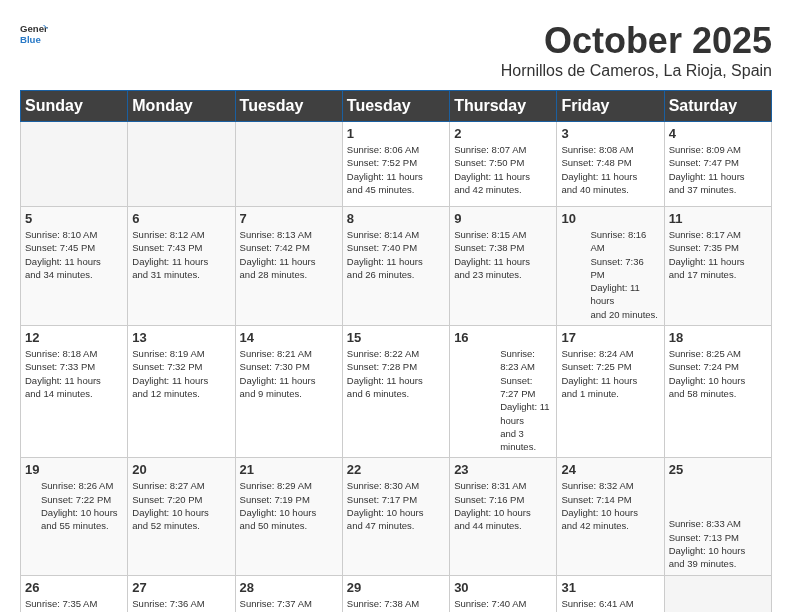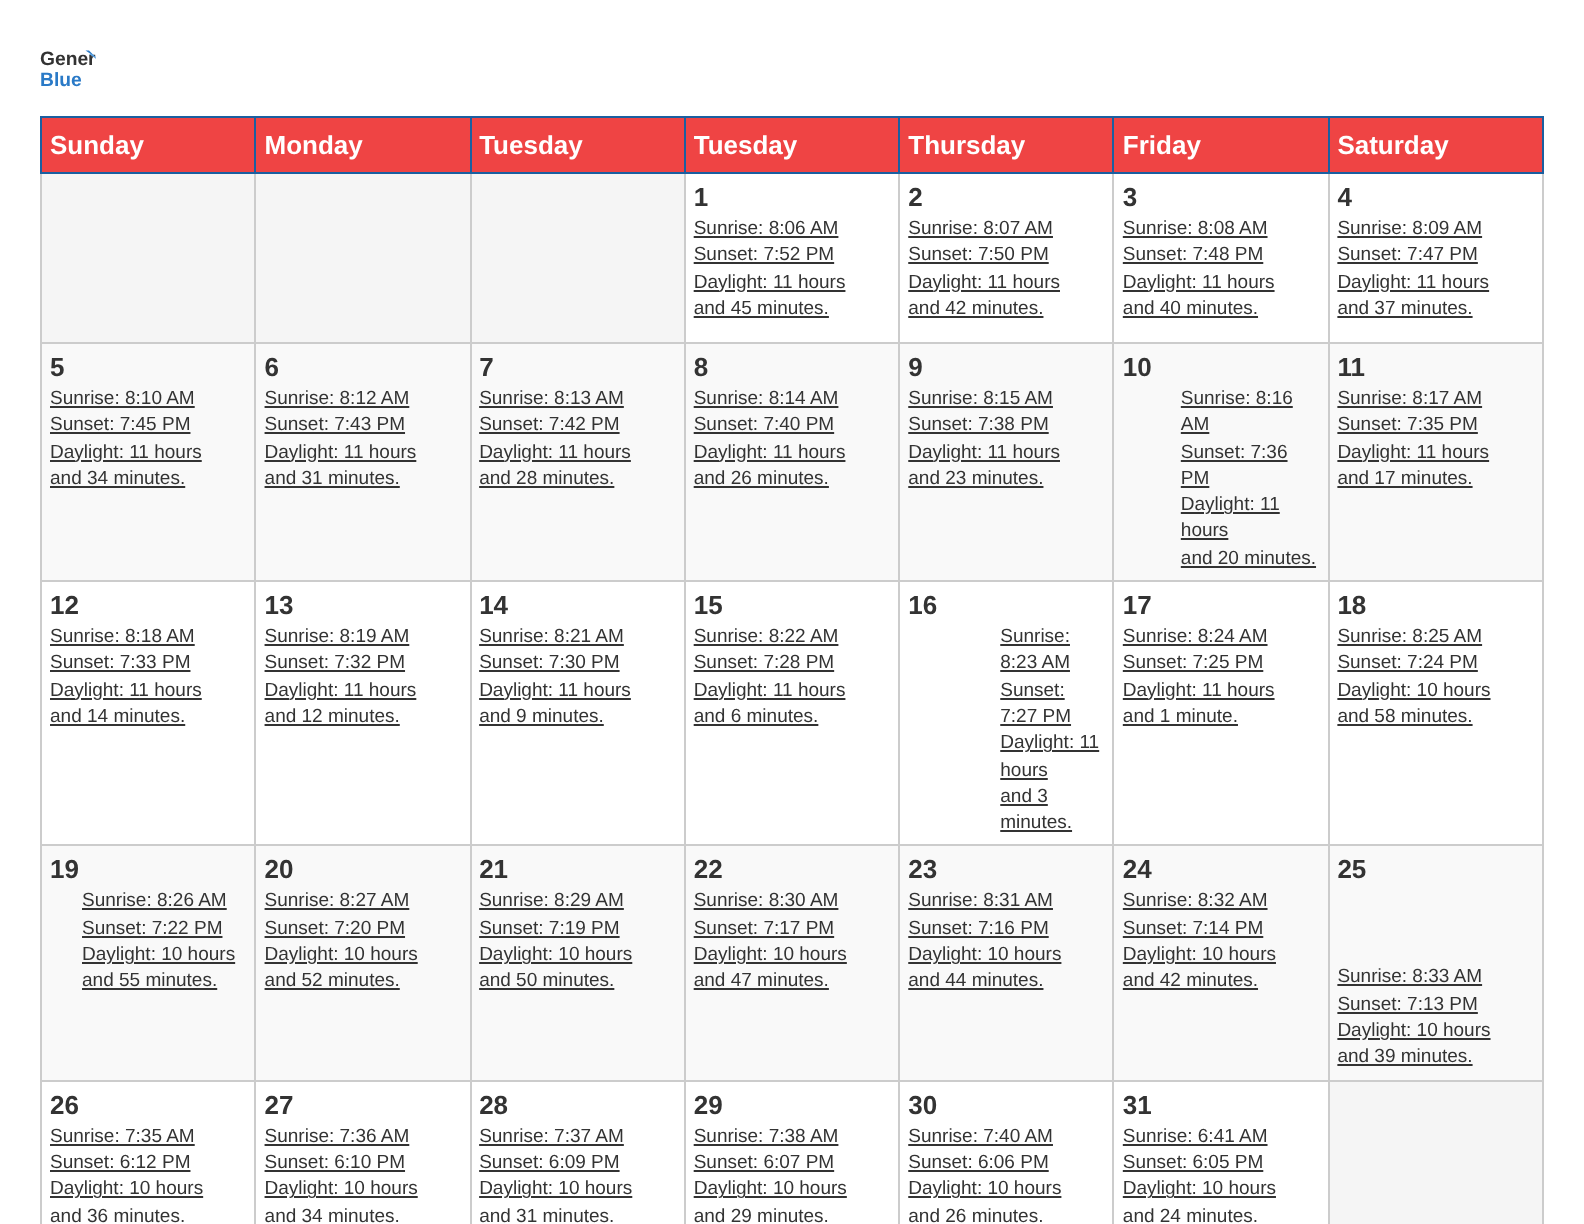--- a/index.html
+++ b/index.html
@@ -36,23 +36,23 @@
     .cal-subtitle {
       font-size: 16px;
       color: #333;
     }
     table {
       width: 100%;
       border-collapse: collapse;
       table-layout: fixed;
     }
     thead tr th {
-      background-color: #ef4444;
+      background-color: #404040;
       color: #fff;
-      font-size: 13px;
+      font-size: 16px;
       font-weight: bold;
       padding: 6px 4px;
       text-align: left;
       border: 1px solid #1a5fa0;
     }
     tbody tr td {
       border: 1px solid #ccc;
       vertical-align: top;
       padding: 4px;
       font-size: 10px;
@@ -65,37 +65,40 @@
     }
     .day-number {
       font-size: 13px;
       font-weight: bold;
       margin-bottom: 2px;
     }
     .day-info {
       font-size: 9.5px;
       line-height: 1.4;
       color: #333;
-      text-decoration: underline;
     }
     .empty-cell {
       background: #f5f5f5 !important;
     }
   </style>
 </head>
 <body>
 
 <div class="header-area">
   <div class="logo">
     <svg class="logo-icon" viewBox="0 0 32 32" xmlns="http://www.w3.org/2000/svg">
       <text x="0" y="14" font-size="11" font-weight="bold" fill="#333" font-family="Arial">General</text>
       <text x="0" y="26" font-size="11" font-weight="bold" fill="#2a7ac7" font-family="Arial">Blue</text>
       <polygon points="26,6 32,10 28,6" fill="#2a7ac7"></polygon>
       <polygon points="28,8 34,12 30,8" fill="#5aa0e0"></polygon>
     </svg>
+  </div>
+  <div class="title-area">
+    <div class="cal-title">October 2025</div>
+    <div class="cal-subtitle">Hornillos de Cameros, La Rioja, Spain</div>
   </div>
 </div>
 
 <table>
   <thead>
     <tr>
       <th>Sunday</th>
       <th>Monday</th>
       <th>Tuesday</th>
       <th>Tuesday</th>

